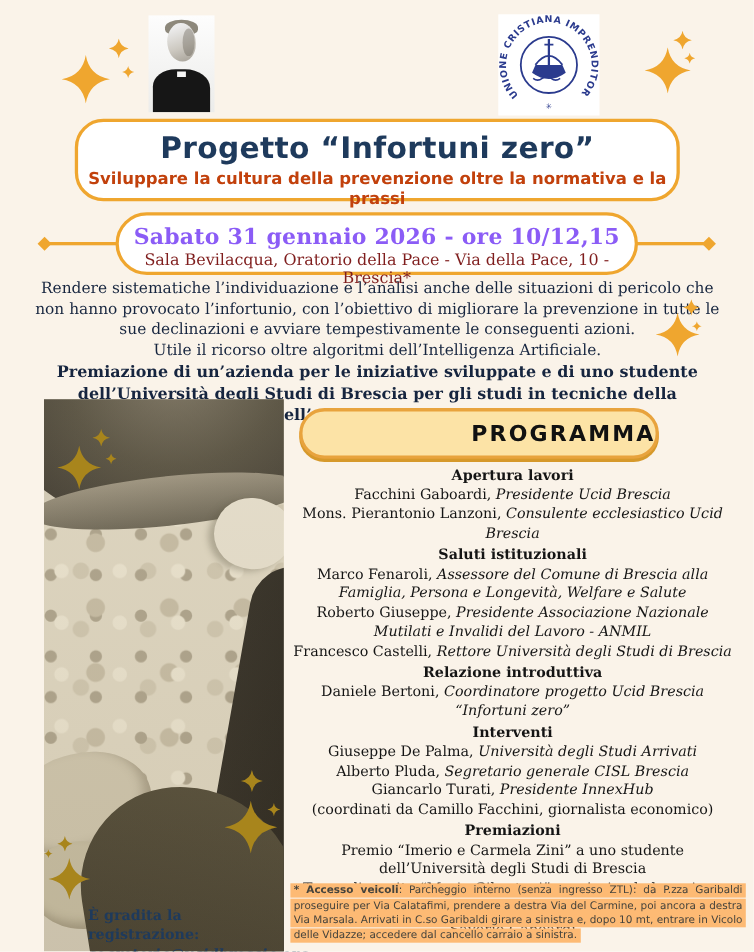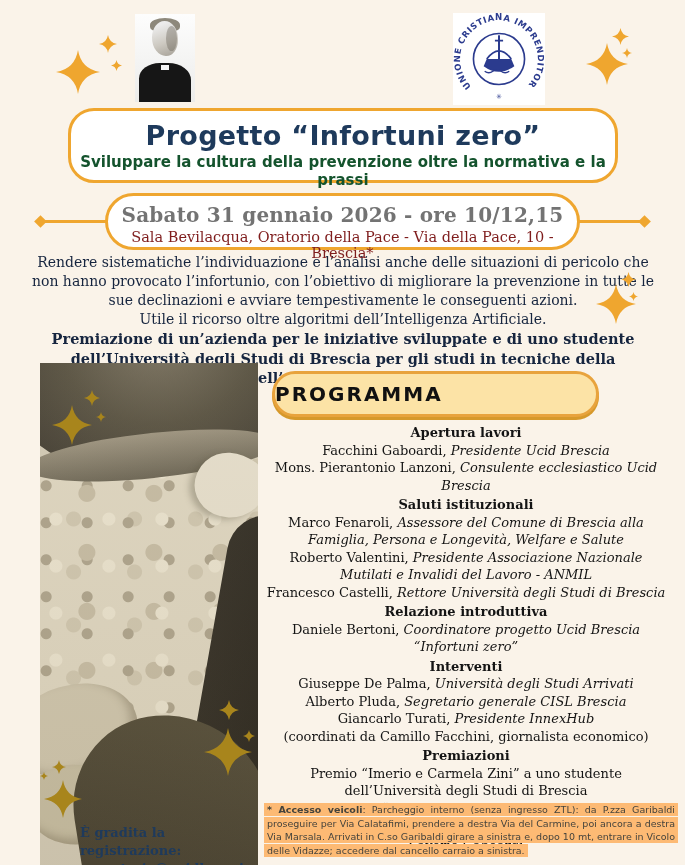--- a/index.html
+++ b/index.html
@@ -20,25 +20,25 @@
   .pr-body{position:absolute;left:7%;bottom:0;width:86%;height:44%;background:#161616;border-radius:40% 44% 0 0;}
   .pr-collar{position:absolute;left:44%;bottom:36%;width:12%;height:6%;background:#f5f5f5;}
 
   
   .logo{position:absolute;left:453px;top:13px;width:92px;height:92px;background:#fff;}
   .logo svg{display:block;width:100%;height:100%;}
 
   
   .title-box{position:absolute;left:68px;top:108px;width:550px;height:75px;background:#fff;border:3px solid #EFA62F;border-radius:26px;box-sizing:border-box;text-align:center;}
   .title-box h1{margin:9px 0 2px;font-family:"DejaVu Sans",sans-serif;font-size:27px;font-weight:700;color:#1E3A5C;letter-spacing:.3px;}
-  .title-box .sub{font-family:"DejaVu Sans",sans-serif;font-size:15px;font-weight:700;color:#14532d;}
+  .title-box .sub{font-family:"DejaVu Sans",sans-serif;font-size:15px;font-weight:700;color:#c2410c;}
 
   
   .date-banner{position:absolute;left:105px;top:193px;width:475px;height:57px;background:#fff;border:3px solid #EFA62F;border-radius:30px;box-sizing:border-box;text-align:center;z-index:2;}
-  .date-banner .dt{margin-top:7px;font-size:20px;font-weight:700;color:#737373;letter-spacing:.2px;}
+  .date-banner .dt{margin-top:7px;font-size:20px;font-weight:700;color:#8b5cf6;letter-spacing:.2px;}
   .date-banner .loc{margin-top:2px;font-size:14.5px;color:#7f1d1d;}
   .rule{position:absolute;top:220px;height:3px;background:#EFA62F;z-index:1;}
   .rule.left{left:42px;width:66px;}
   .rule.right{left:577px;width:66px;}
   .diamond{position:absolute;top:217px;width:9px;height:9px;background:#EFA62F;transform:rotate(45deg);z-index:1;}
   .diamond.left{left:36px;}
   .diamond.right{left:640px;}
 
   
   .intro{position:absolute;left:27px;top:253px;width:632px;text-align:center;color:#16253F;font-size:14px;line-height:19px;}
@@ -57,21 +57,21 @@
       radial-gradient(circle at 55% 15%,#d9d1bc 0 7px,transparent 8px);
     background-size:53px 47px,67px 59px,41px 37px,61px 53px;}
   .ph-glove{position:absolute;right:-3%;top:18%;width:32%;height:13%;background:#f1ebdb;border-radius:55% 45% 60% 50%;transform:rotate(24deg);box-shadow:-4px 4px 6px rgba(90,85,70,.35);}
   .ph-arm{position:absolute;right:-16%;top:30%;width:42%;height:75%;background:linear-gradient(100deg,#33302a,#211f1b);transform:rotate(10deg);border-radius:40px;}
   .ph-figure{position:absolute;left:16%;bottom:-10%;width:90%;height:40%;background:linear-gradient(200deg,#57513f,#3a362b);border-radius:45% 55% 0 0;transform:rotate(-9deg);}
   .ph-rock1{position:absolute;left:-10%;bottom:18%;width:55%;height:18%;background:#d8d0ba;border-radius:45% 55% 50% 40%;transform:rotate(-15deg);box-shadow:inset -6px -6px 10px rgba(110,100,80,.4);}
   .ph-rock2{position:absolute;left:-6%;bottom:4%;width:45%;height:16%;background:#cfc7ae;border-radius:50% 40% 55% 45%;transform:rotate(10deg);box-shadow:inset -5px -5px 9px rgba(110,100,80,.4);}
   .ph-tint{position:absolute;inset:0;background:linear-gradient(180deg,rgba(120,100,60,.10),rgba(120,100,60,.18));}
 
   
-  .prog-pill{position:absolute;left:272px;top:371px;width:327px;height:46px;background:#FCE3A6;border:3px solid #E8A33D;border-radius:23px;box-sizing:border-box;box-shadow:0 3px 0 #D6992B;display:flex;align-items:center;justify-content:flex-start;}
+  .prog-pill{position:absolute;left:272px;top:371px;width:327px;height:46px;background:#FCE3A6;border:3px solid #E8A33D;border-radius:23px;box-sizing:border-box;box-shadow:0 3px 0 #D6992B;display:flex;align-items:center;justify-content:flex-end;}
   .prog-pill span{font-family:"DejaVu Sans",sans-serif;font-size:20px;font-weight:700;color:#111;letter-spacing:2px;}
 
   
   .prog{position:absolute;left:266px;top:422px;width:400px;color:#141414;font-size:13px;line-height:17.5px;text-align:center;}
   .prog-line{white-space:normal;}
   .prog-line.heading{font-weight:700;margin-top:2px;}
   .prog-line.heading-italic{font-weight:700;font-style:italic;margin-top:2px;}
   .prog-line.italic{}
   .prog-line .role{font-style:italic;}
 
@@ -248,21 +248,21 @@
   <div class="prog-pill">
     <span>PROGRAMMA</span>
   </div>
 
   <div class="prog">
       <div class="prog-line heading">Apertura lavori</div>
       <div class="prog-line entry"><span class="name">Facchini Gaboardi, </span><span class="role">Presidente Ucid Brescia</span></div>
       <div class="prog-line entry"><span class="name">Mons. Pierantonio Lanzoni, </span><span class="role">Consulente ecclesiastico Ucid Brescia</span></div>
       <div class="prog-line heading">Saluti istituzionali</div>
       <div class="prog-line entry"><span class="name">Marco Fenaroli, </span><span class="role">Assessore del Comune di Brescia alla Famiglia, Persona e Longevità, Welfare e Salute</span></div>
-      <div class="prog-line entry"><span class="name">Roberto Valentini, </span><span class="role">Presidente Associazione Nazionale Mutilati e Invalidi del Lavoro - ANMIL</span></div>
+      <div class="prog-line entry"><span class="name">Roberto Giuseppe, </span><span class="role">Presidente Associazione Nazionale Mutilati e Invalidi del Lavoro - ANMIL</span></div>
       <div class="prog-line entry"><span class="name">Francesco Castelli, </span><span class="role">Rettore Università degli Studi di Brescia</span></div>
       <div class="prog-line heading">Relazione introduttiva</div>
       <div class="prog-line entry"><span class="name">Daniele Bertoni, </span><span class="role">Coordinatore progetto Ucid Brescia “Infortuni zero”</span></div>
       <div class="prog-line heading">Interventi</div>
       <div class="prog-line entry"><span class="name">Giuseppe De Palma, </span><span class="role">Università degli Studi Arrivati</span></div>
       <div class="prog-line entry"><span class="name">Alberto Pluda, </span><span class="role">Segretario generale CISL Brescia</span></div>
       <div class="prog-line entry"><span class="name">Giancarlo Turati, </span><span class="role">Presidente InnexHub</span></div>
       <div class="prog-line plain">(coordinati da Camillo Facchini, giornalista economico)</div>
       <div class="prog-line heading">Premiazioni</div>
       <div class="prog-line italic">Premio “Imerio e Carmela Zini” a uno studente dell’Università degli Studi di Brescia</div>

